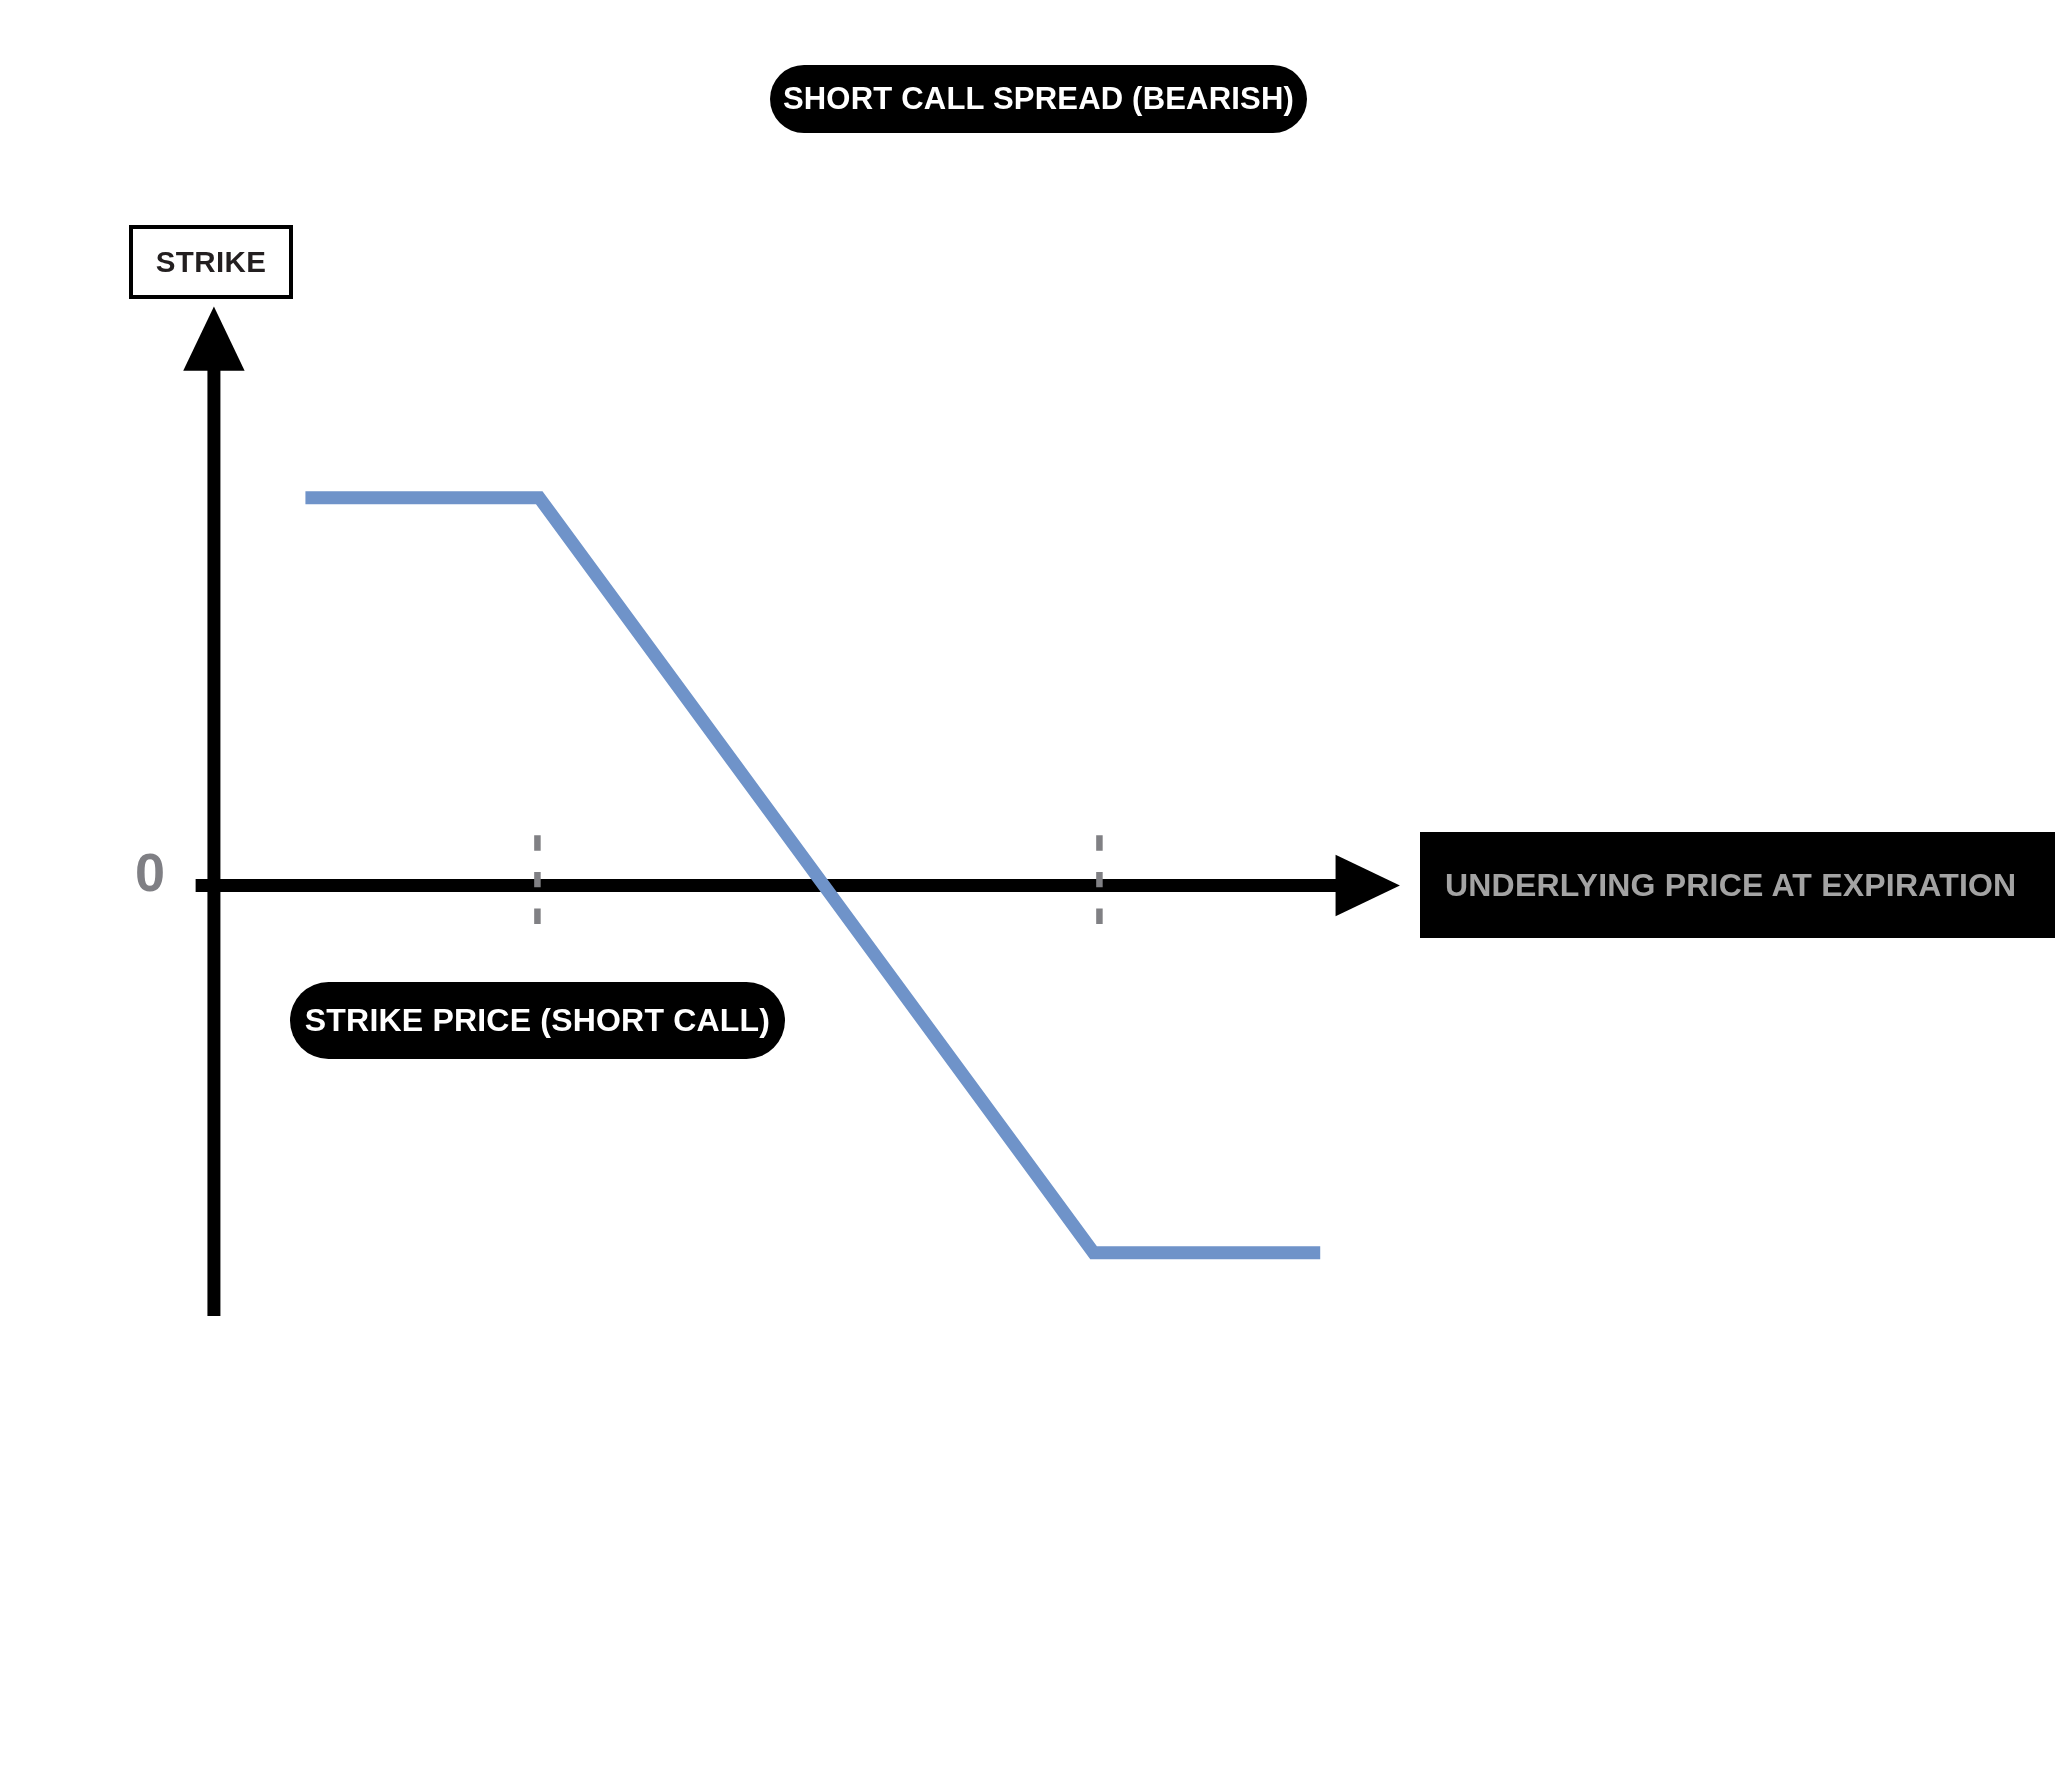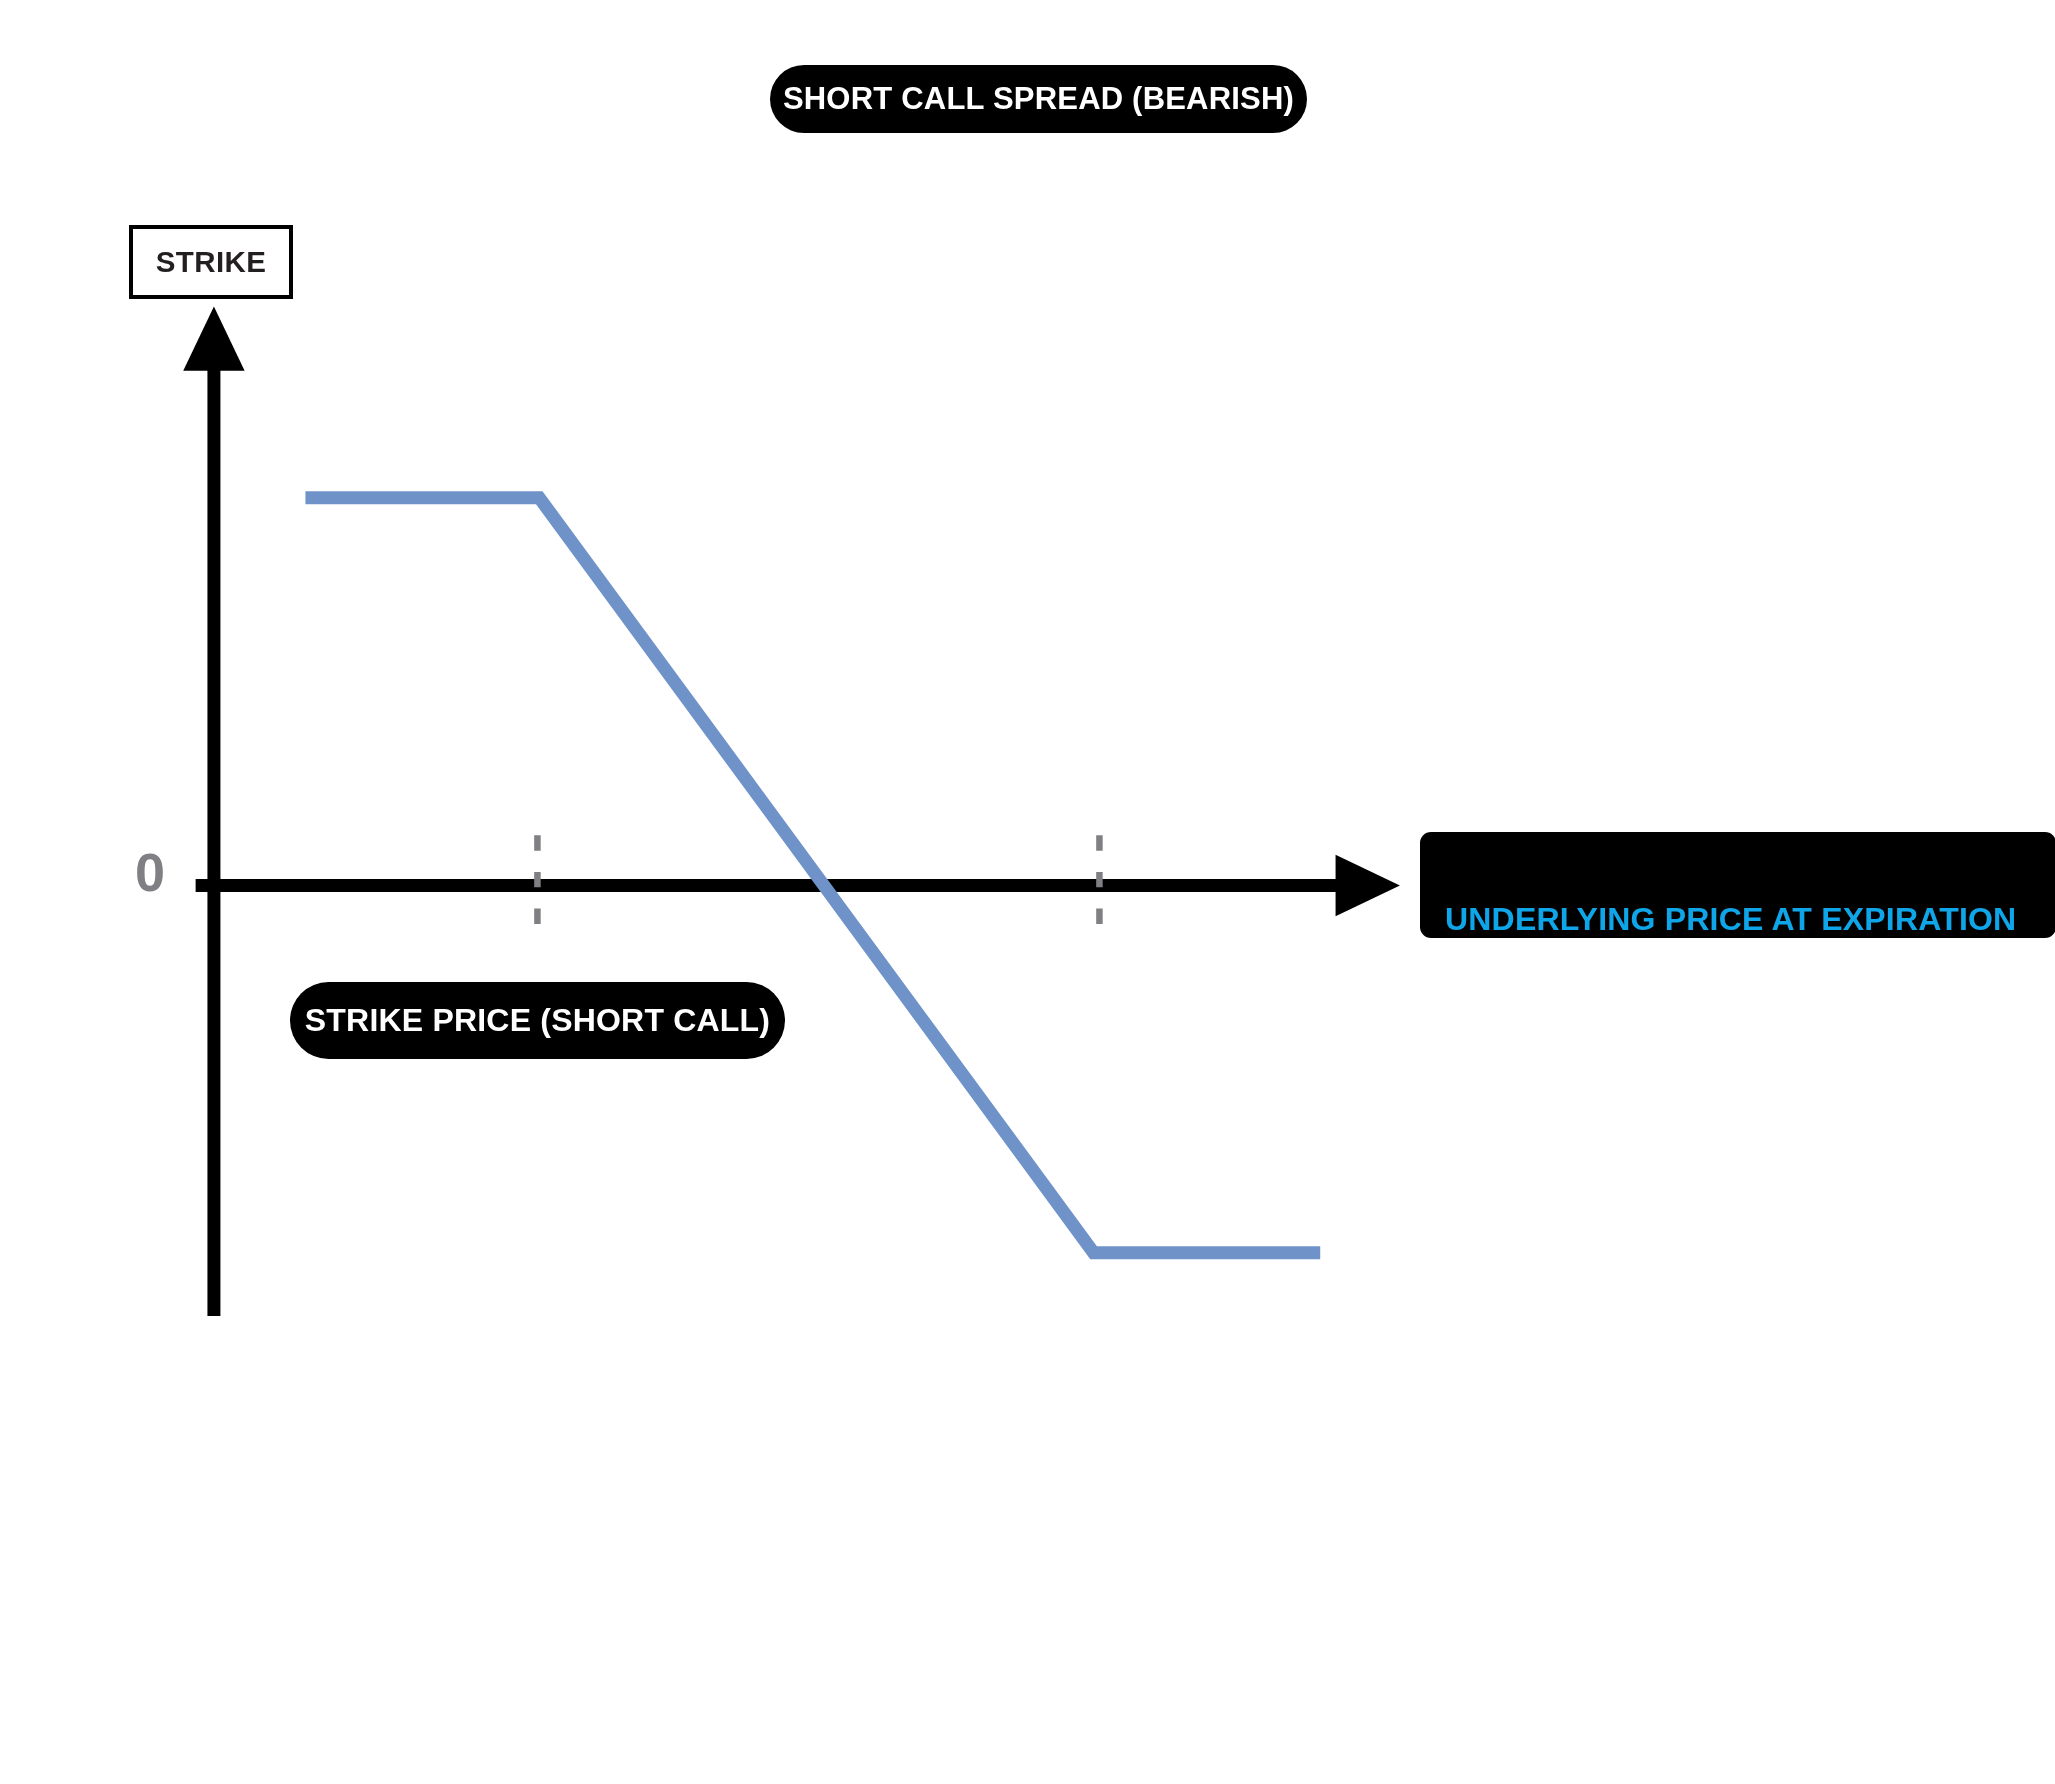--- a/index.html
+++ b/index.html
@@ -28,28 +28,27 @@
     align-items: center;
     justify-content: center;
     font-weight: bold;
     letter-spacing: 0.2px;
     white-space: nowrap;
     box-sizing: border-box;
   }
   .rectlabel {
     position: absolute;
     background: #000000;
-    color: #0ea5e9;
+    color: #a3a3a3;
     display: flex;
-    align-items: flex-end;
+    align-items: center;
     font-weight: bold;
     letter-spacing: 0.2px;
     white-space: nowrap;
     box-sizing: border-box;
-    border-radius: 11px;
   }
   .boxlabel {
     position: absolute;
     background: #ffffff;
     color: #231f20;
     border: 4.1px solid #000000;
     display: flex;
     align-items: center;
     justify-content: center;
     font-weight: bold;

